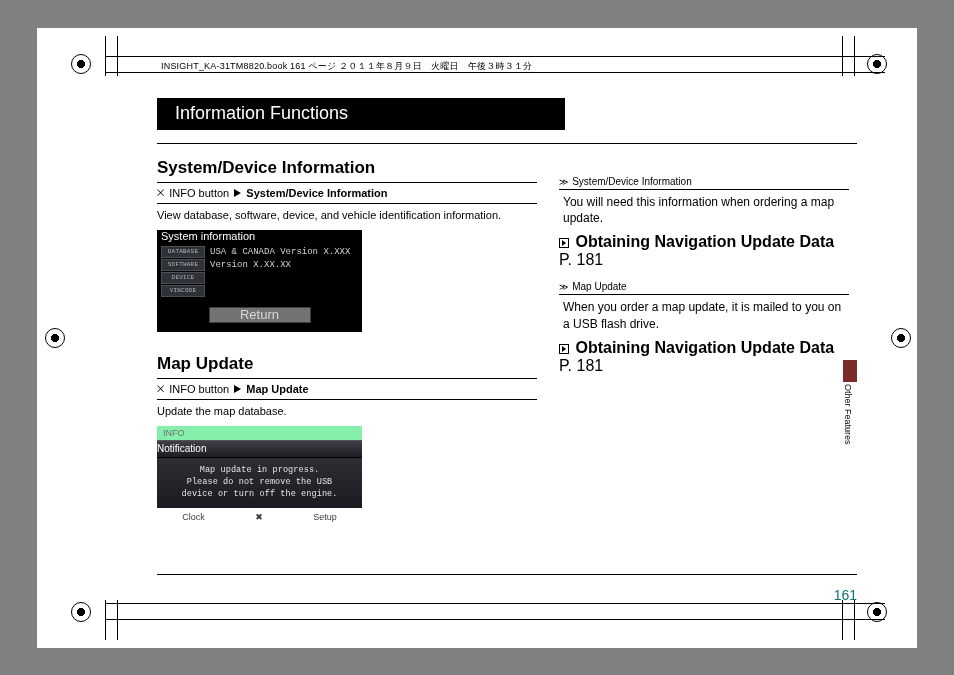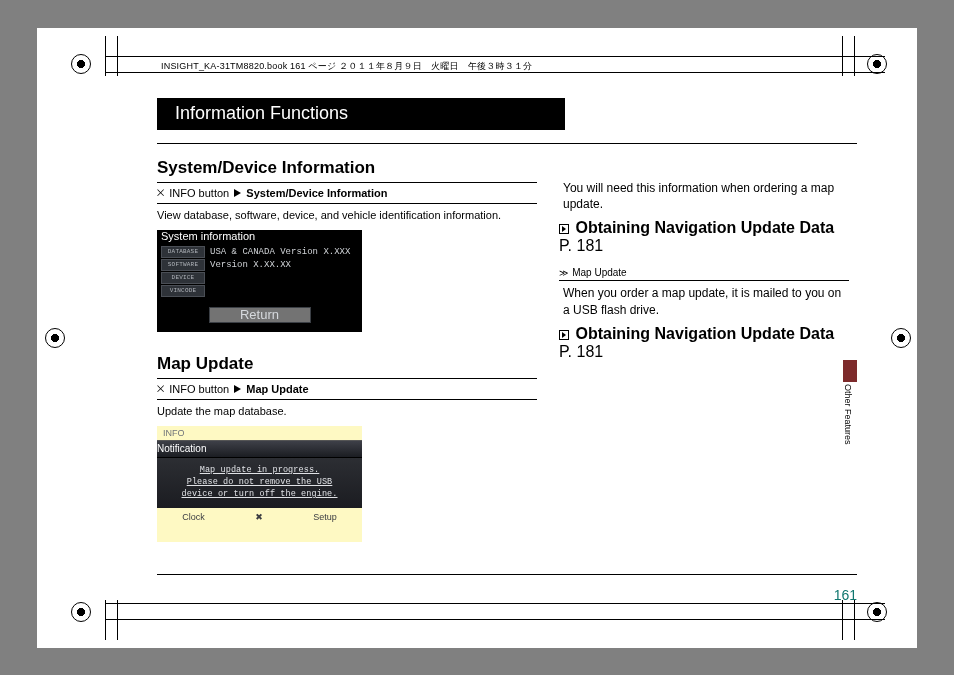--- a/index.html
+++ b/index.html
@@ -194,22 +194,22 @@
     border: 1px solid #3b3f45;
     font-size: 13px;
     color: #d6d9dd;
     text-align: center;
     line-height: 14px;
     font-family: Arial, sans-serif;
   }
   
   .shot2 {
     width: 205px;
-    height: 116px;
-    background: #fef9c3;
+    height: 72px;
+    background: #86efac;
     box-sizing: border-box;
     color: #d0d3d7;
     font-family: "Courier New", monospace;
     position: relative;
   }
   .shot2 .top {
     height: 12px;
     color: #6f737a;
     font-size: 9px;
     padding: 2px 0 0 6px;
@@ -227,21 +227,20 @@
     border-bottom: 1px solid #000;
   }
   .shot2 .notif-body {
     background: linear-gradient(#2c2e33, #1b1c21);
     font-size: 8.5px;
     text-align: center;
     padding: 7px 12px;
     line-height: 1.4;
     letter-spacing: 0.1px;
     color: #e0e2e6;
-    text-decoration: underline;
   }
   .shot2 .bottom {
     display: flex;
     justify-content: space-around;
     font-size: 9px;
     color: #3a3c41;
     padding-top: 4px;
     font-family: Arial, sans-serif;
   }
   
@@ -378,20 +377,24 @@
             <span>✖</span>
             <span>Setup</span>
           </div>
         </div>
 
       </div>
 
       <div class="col-side">
 
         <div class="sidenote-block" style="margin-top:28px;">
+          <div class="sidenote-head">
+            <span class="double-chevron">≫</span>
+            <span>System/Device Information</span>
+          </div>
           <div class="sidenote-body">You will need this information when ordering a map update.</div>
           <div class="link-ref">
             <span class="sq"></span>
             <b>Obtaining Navigation Update Data</b>
             <span>P. 181</span>
           </div>
         </div>
 
         <div class="sidenote-block" style="">
           <div class="sidenote-head">

